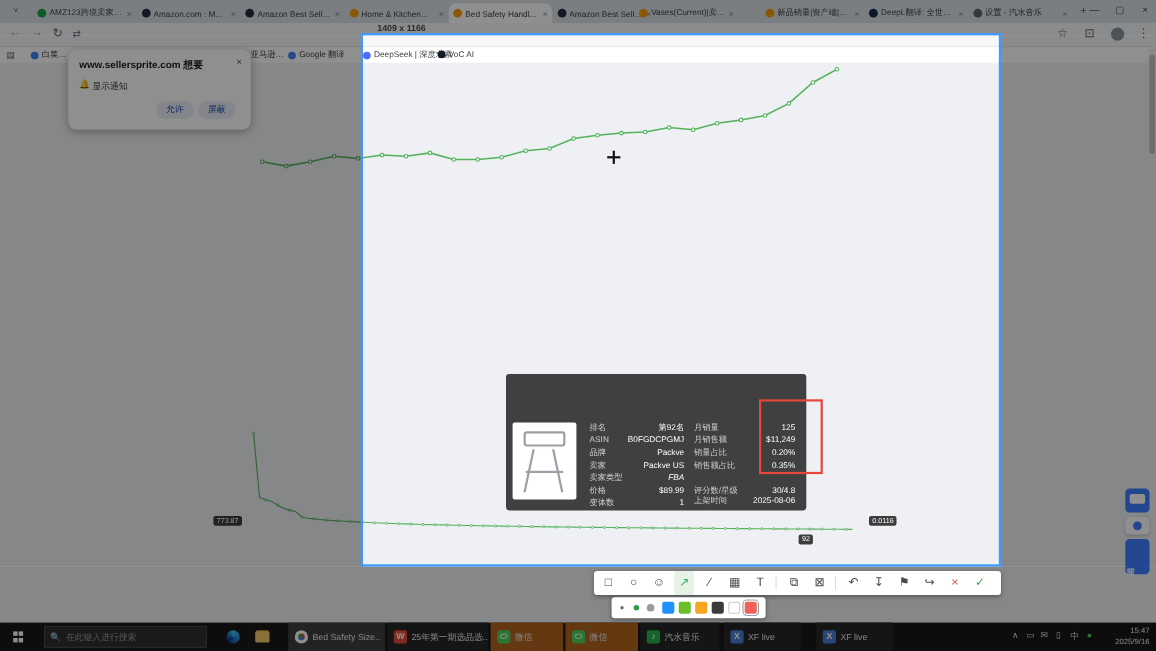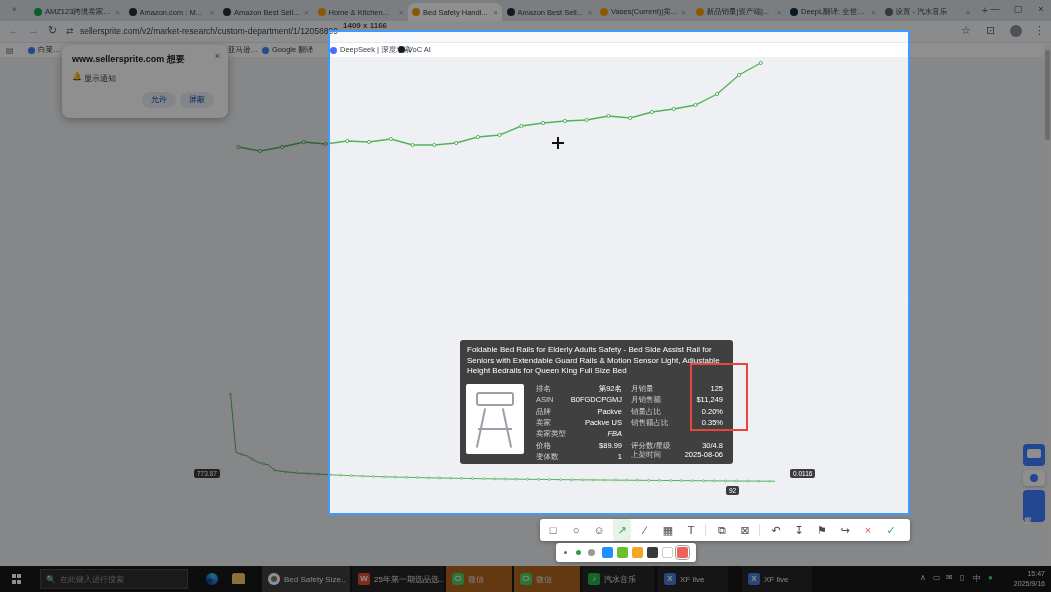--- a/index.html
+++ b/index.html
@@ -109,21 +109,21 @@
         <div class="tab active" style="left: 408px;">
           <span class="fav" style="background:#f59e0b"></span>
           <span class="lbl">Bed Safety Handl...</span>
           <span class="x">×</span>
         </div>
         <div class="tab" style="left: 502.5px;">
           <span class="fav" style="background:#232f3e"></span>
           <span class="lbl">Amazon Best Sell...</span>
           <span class="x">×</span>
         </div>
-        <div class="tab" style="left: 596px;">
+        <div class="tab" style="left: 577px;">
           <span class="fav" style="background:#f59e0b"></span>
           <span class="lbl">Vases(Current)|卖...</span>
           <span class="x">×</span>
         </div>
         <div class="tab" style="left: 691.5px;">
           <span class="fav" style="background:#f59e0b"></span>
           <span class="lbl">新品销量|资产端|...</span>
           <span class="x">×</span>
         </div>
         <div class="tab" style="left: 786px;">
@@ -141,21 +141,20 @@
     <span class="winbtn" style="left:985px;">—</span>
     <span class="winbtn" style="left:1008px;">▢</span>
     <span class="winbtn" style="left:1031px;">×</span>
   </div>
 
   <div class="abs" id="navbar">
     <span class="navico" style="left:8px;">←</span>
     <span class="navico" style="left:28px;">→</span>
     <span class="navico" style="left:48px;color:#5f6368;">↻</span>
     <span class="navico" style="left:66px;color:#5f6368;font-size:9px;top:5px;">⇄</span>
-    <span class="abs" id="url">sellersprite.com/v2/market-research/custom-department/1/12058899</span>
     <span class="navico" style="left:961px;color:#5f6368;">☆</span>
     <span class="navico" style="left:986px;color:#5f6368;">⊡</span>
     <span class="abs" style="left:1010px;top:4px;width:12px;height:12px;border-radius:50%;background:#8a8f98;"></span>
     <span class="navico" style="left:1034px;color:#5f6368;">⋮</span>
   </div>
 
   <div class="abs" id="bookbar">
     <span class="abs" style="left:6px;top:3px;font-size:8px;color:#5f6368;">▤</span>
     <div id="bookmarks">
         <div class="bk" style="left: 28px;">
@@ -546,21 +545,20 @@
   <span class="badge" style="left:194px;top:469px;">773.87</span>
   <span class="badge" style="left:790px;top:469px;">0.0116</span>
   <span class="badge" style="left:726px;top:486px;">92</span>
   <span class="rng" style="left:817px;top:444px;">范围:</span>
   <span class="rng" style="left:818px;top:457px;">前10商品</span>
   <span class="rng" style="left:818px;top:471px;">前50%商品</span>
   <span class="rng" style="left:812px;top:488px;color:#ff8a00;">| 全部商品(100)</span>
   <div class="caption abs" style="left:340px;top:532px;">Bed Safety Handles &amp; Rails(Current)</div>
 
   <div class="abs" id="tt">
-    <div class="t">Foldable Bed Rails for Elderly Adults Safety - Bed Side Assist Rail for Seniors with Extendable Guard Rails &amp; Motion Sensor Light, Adjustable Height Bedrails for Queen King Full Size Bed</div>
     <div class="img">
       <div style="position:absolute;left:10px;top:8px;width:38px;height:14px;border:2px solid #9aa0a6;border-radius:3px;"></div>
       <div style="position:absolute;left:14px;top:24px;width:2px;height:40px;background:#9aa0a6;transform:rotate(12deg);"></div>
       <div style="position:absolute;left:40px;top:24px;width:2px;height:40px;background:#9aa0a6;transform:rotate(-12deg);"></div>
       <div style="position:absolute;left:12px;top:44px;width:34px;height:2px;background:#9aa0a6;"></div>
     </div>
     <div id="ttrows">
         <div class="ttrow" style="left: 76px; top: 43px; width: 86px;"><span class="l">排名</span><span class="v" style="float:right;">第92名</span></div>
         <div class="ttrow" style="left: 76px; top: 54.3px; width: 86px;"><span class="l">ASIN</span><span class="v" style="float:right;">B0FGDCPGMJ</span></div>
         <div class="ttrow" style="left: 76px; top: 65.6px; width: 86px;"><span class="l">品牌</span><span class="v" style="float:right;">Packve</span></div>

